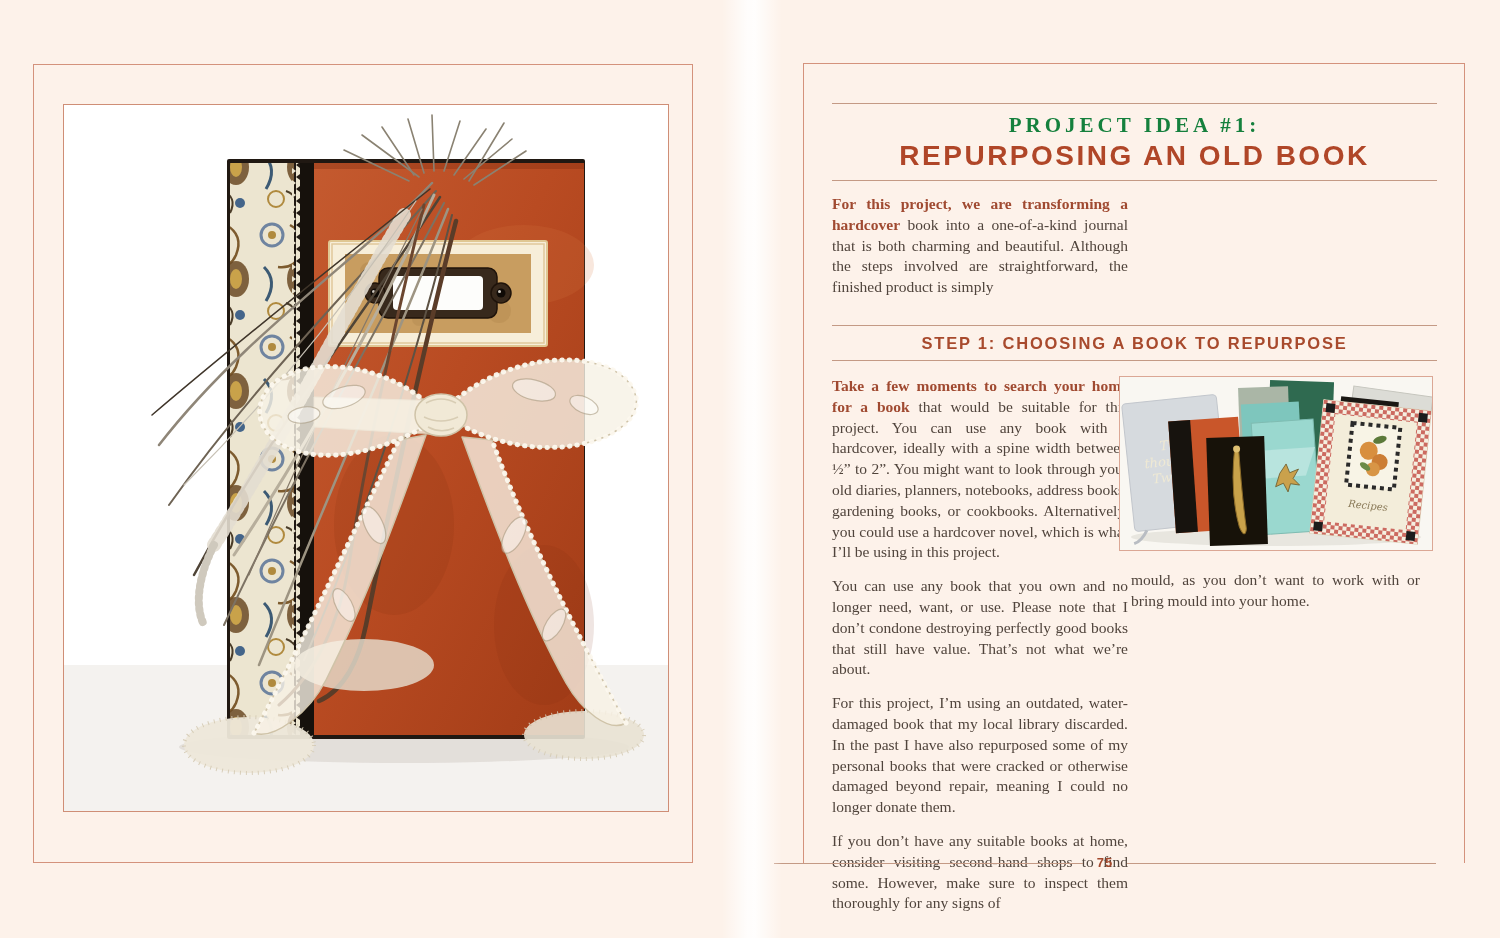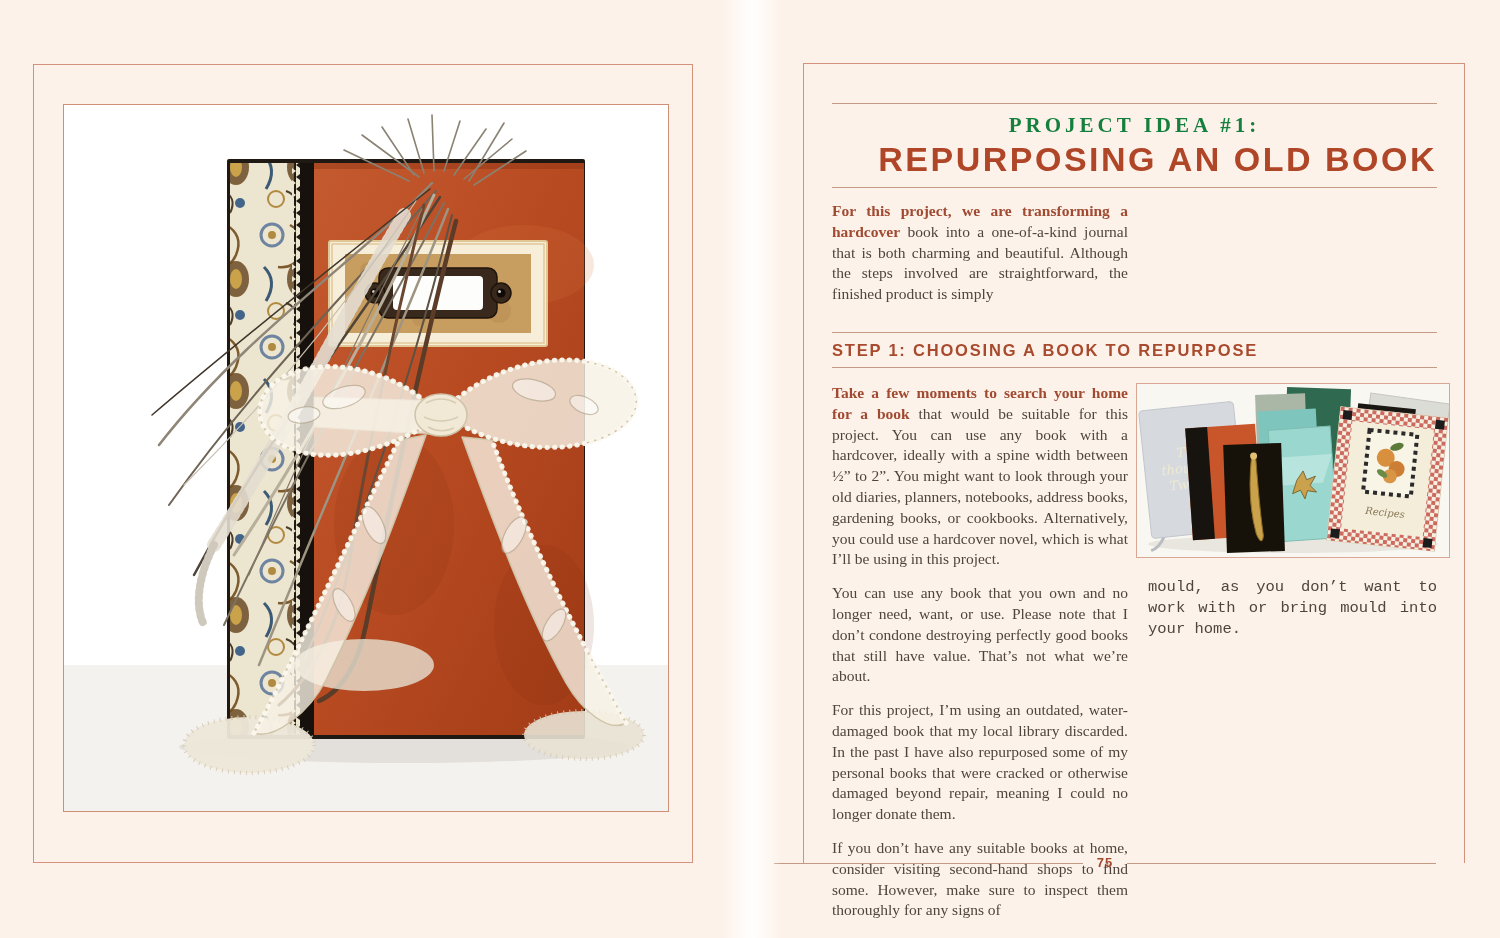--- a/index.html
+++ b/index.html
@@ -10,35 +10,35 @@
   
   .lp-border{position:absolute;left:33px;top:64px;width:660px;height:799px;border:1px solid #d4927c;box-sizing:border-box;}
   .lp-photo{position:absolute;left:63px;top:104px;width:604px;height:706px;border:1px solid #cf8e76;background:#ffffff;box-sizing:content-box;}
   .lp-photo svg{display:block;}
   
   .rp-border{position:absolute;left:803px;top:63px;width:662px;height:800px;border:1px solid #d4927c;border-bottom:none;box-sizing:border-box;}
   .rp-content{position:absolute;left:832px;top:103px;width:605px;}
   .rule{border:0;height:1px;background:#c49a85;margin:0;}
   .kicker{margin:9px 0 0 0;text-align:center;font-family:"Liberation Serif",serif;font-weight:bold;
     font-size:21px;letter-spacing:4px;color:#15803d;}
-  .big-title{margin:2px 0 0 0;text-align:right;font-family:"Liberation Sans",sans-serif;font-weight:bold;
-    font-size:34px;letter-spacing:2.5px;color:#b04628;}
+  .big-title{margin:2px 0 0 0;text-align:center;font-family:"Liberation Sans",sans-serif;font-weight:bold;
+    font-size:28px;letter-spacing:2.5px;color:#b04628;}
   .rule2{margin-top:8px;}
-  .cols{display:flex;gap:20px;margin-top:13px;}
+  .cols{display:flex;gap:3px;margin-top:13px;}
   .col-a{width:296px;}
   .col-b{width:289px;}
   .body-text{font-size:15.5px;line-height:20.8px;color:#50443c;text-align:justify;margin:0;}
   .body-text + .body-text{margin-top:13px;}
   .lead{font-weight:bold;color:#a04a31;}
   .step-rule{margin-top:27px;}
-  .step-heading{margin:0;padding:8px 0 7px 0;font-family:"Liberation Sans",sans-serif;
+  .step-heading{margin:0;padding:8px 0 7px 0;text-align:center;font-family:"Liberation Sans",sans-serif;
     font-weight:bold;font-size:16.5px;letter-spacing:1.8px;color:#a84a2d;}
   .main-cols{margin-top:15px;}
   .inset-photo{width:314px;height:175px;margin-left:-12px;border:1px solid #dba795;background:#fff;box-sizing:border-box;}
-  .after-photo{margin-top:19px;font-family:Liberation Mono, monospace;}
+  .after-photo{margin-top:19px;}
   .rp-footer{position:absolute;left:774px;top:856px;width:662px;height:15px;display:flex;align-items:center;}
   .rp-footer .line{flex:1;height:1px;background:#c49a85;}
   .page-num{margin:0 14px;font-family:"Liberation Sans",sans-serif;font-weight:bold;font-size:13px;
     letter-spacing:1px;color:#a3492d;transform:translateY(-1px);}
 </style>
 </head>
 <body>
 
 <div class="canvas">
 

